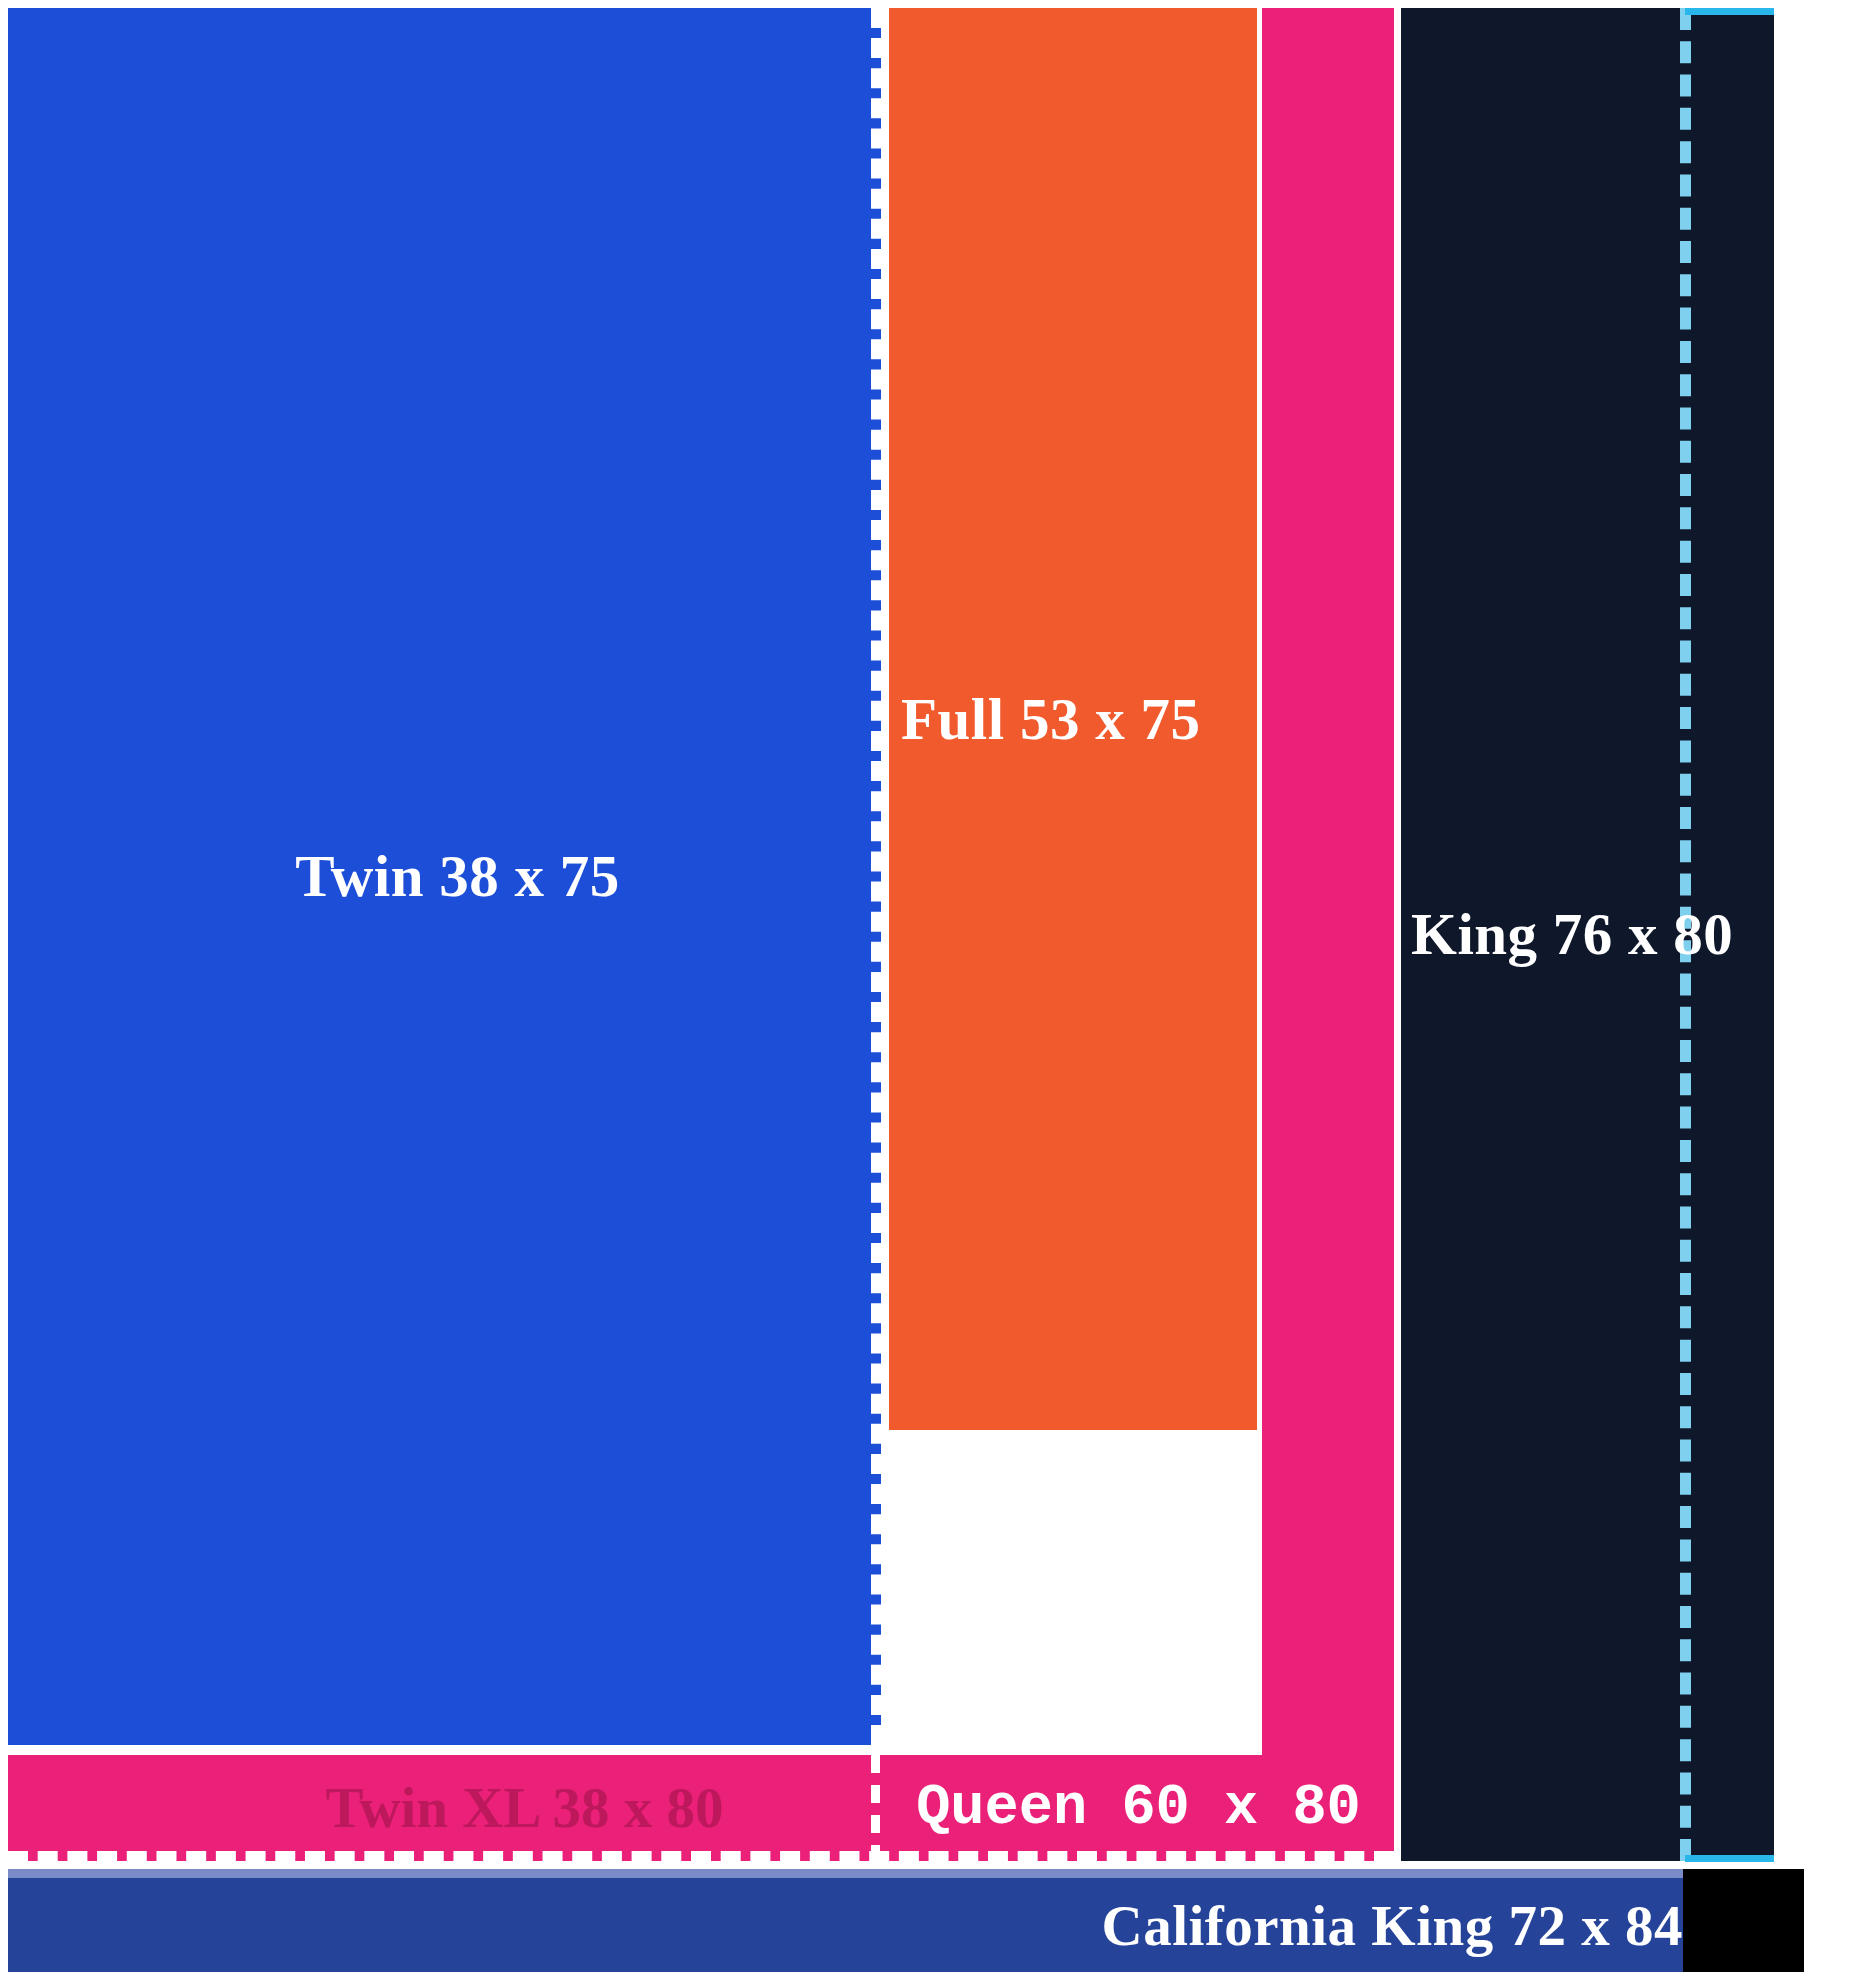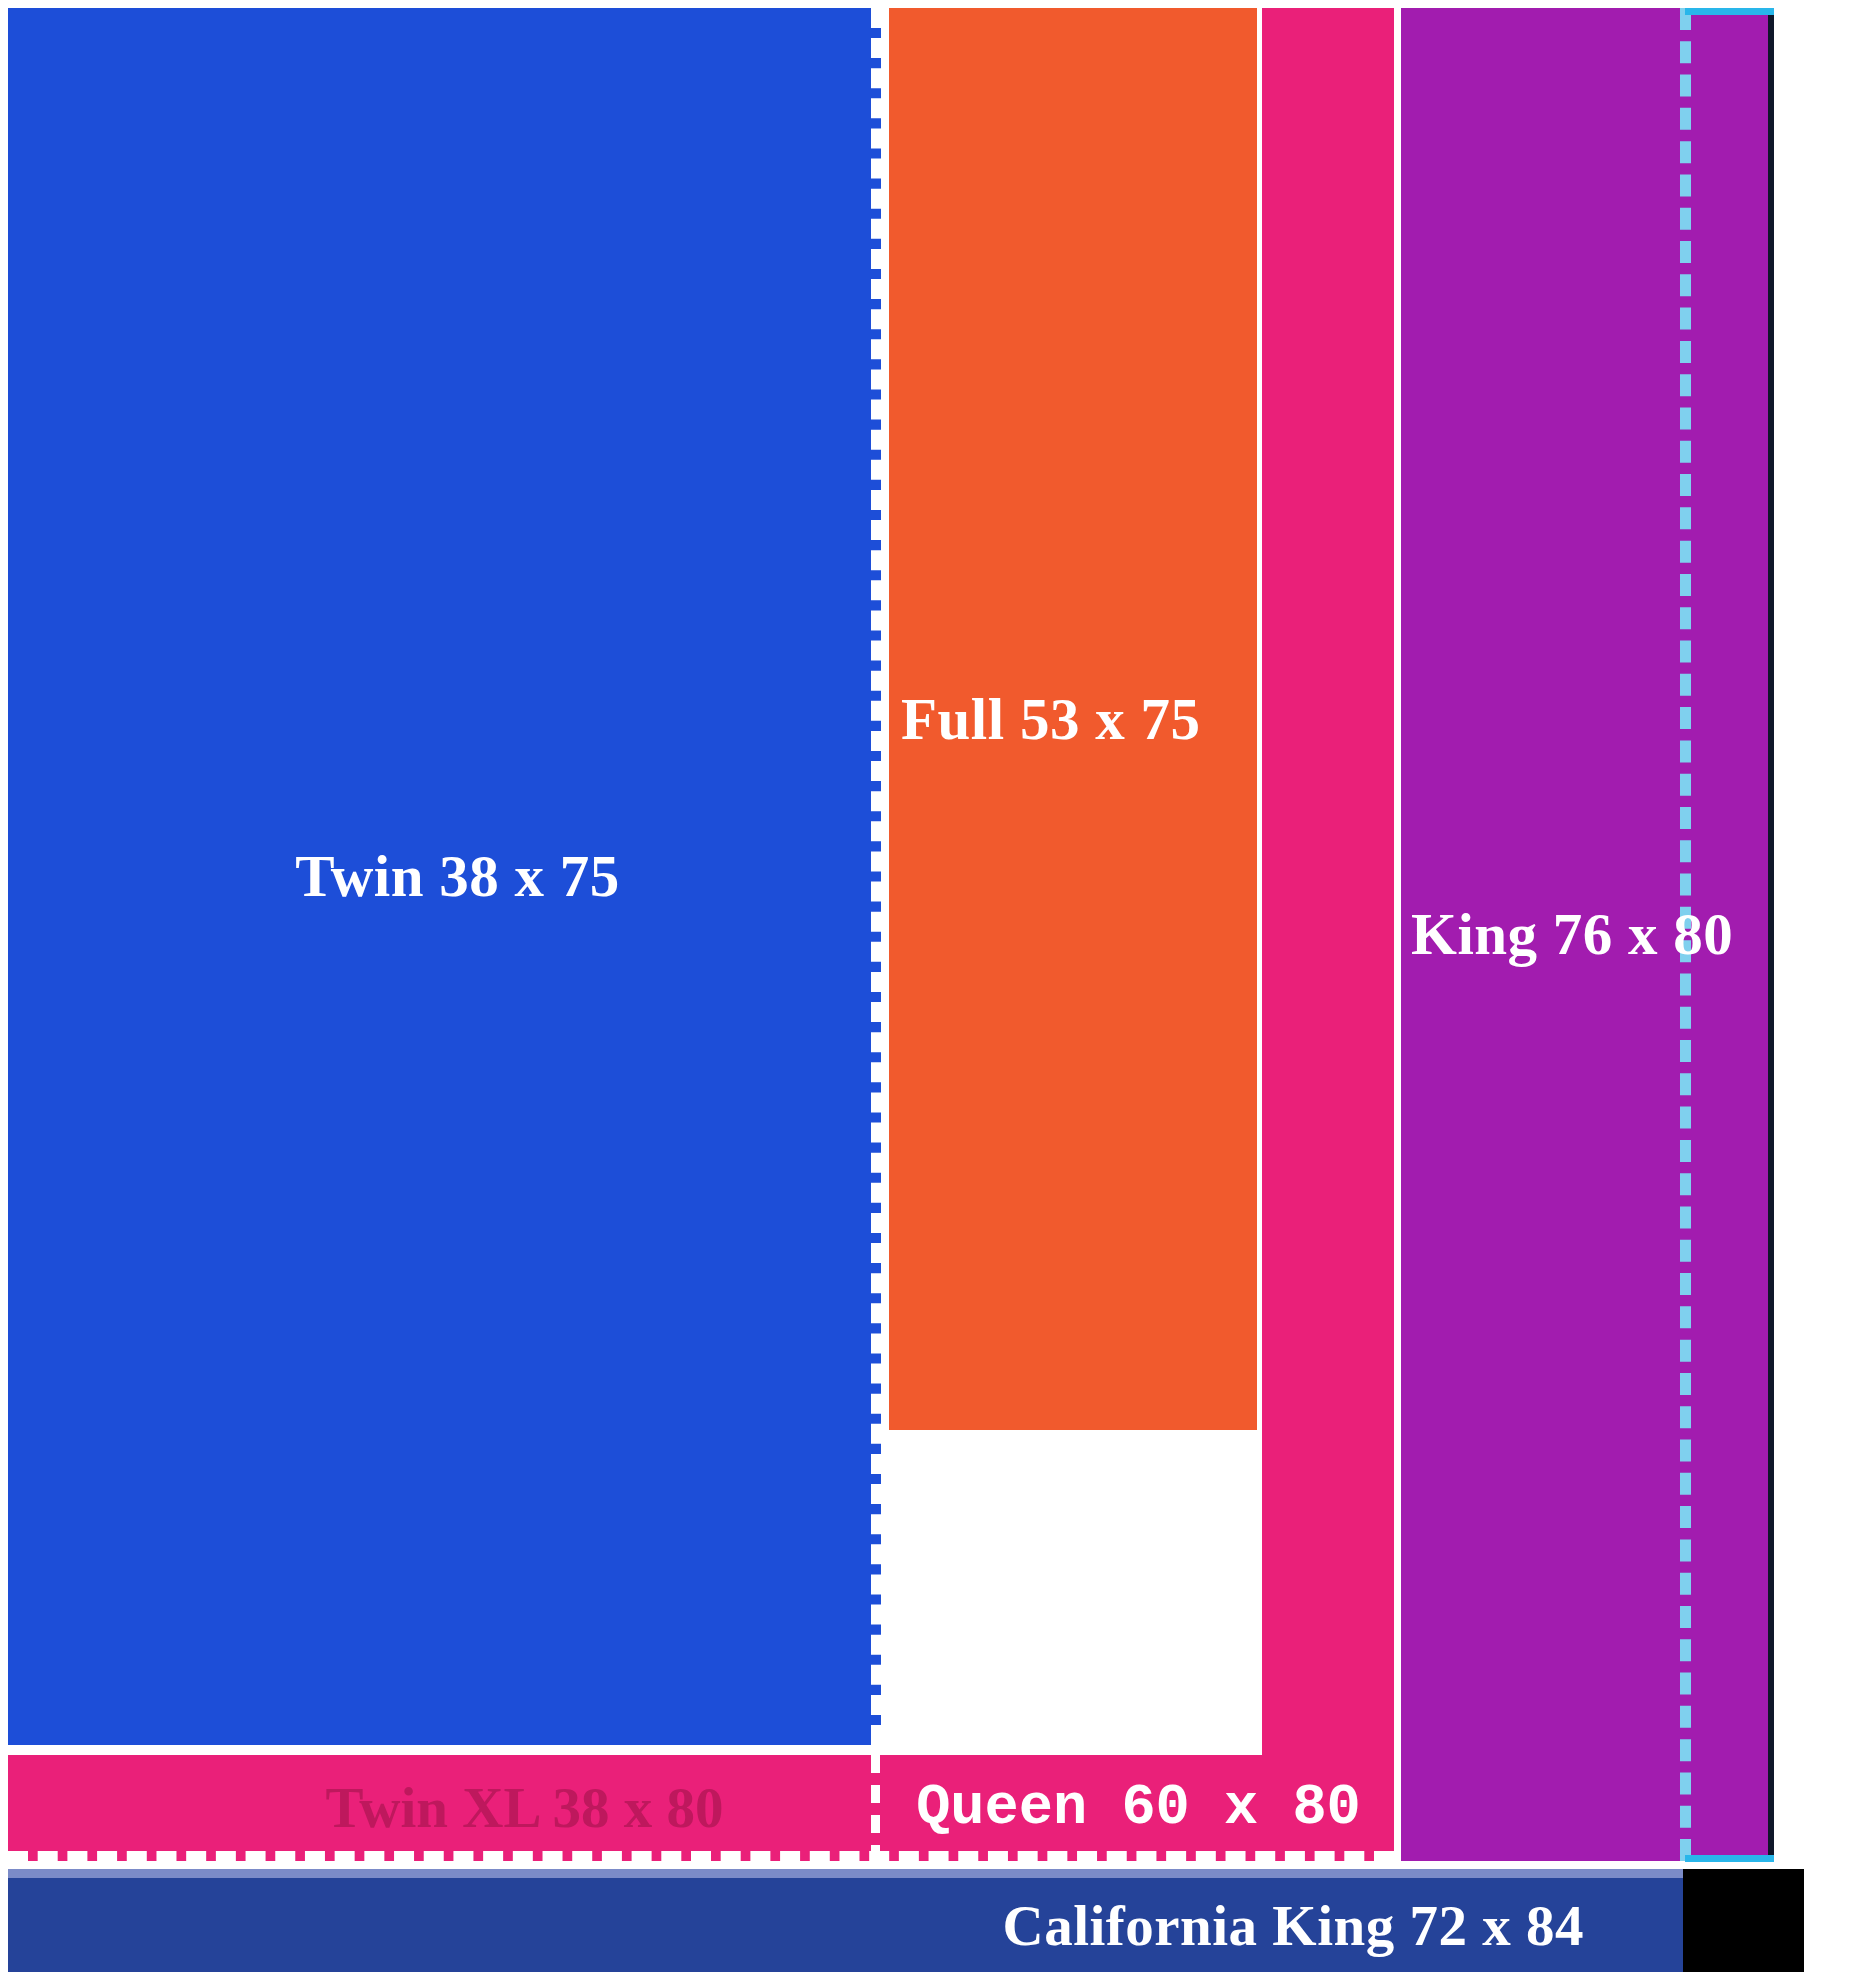--- a/index.html
+++ b/index.html
@@ -123,22 +123,22 @@
     height: 108px;
     border-left: 9px dashed #ffffff;
   }
 
   
   #king {
     left: 1401px;
     top: 8px;
     width: 373px;
     height: 1853px;
-    background: #a21caf;
-    border-right: 6px solid #0f172a;
+    background: #0f172a;
+    border-right: 8px solid #0f172a;
     justify-content: flex-start;
     padding-left: 10px;
   }
   #king .label { font-size: 59px; }
   #king-dash {
     position: absolute;
     left: 1680px;
     top: 8px;
     width: 0;
     height: 1853px;
@@ -167,21 +167,20 @@
 
   
   #calking {
     left: 8px;
     top: 1869px;
     width: 1675px;
     height: 103px;
     background: #254399;
     border-top: 9px solid #7b8bc8;
     justify-content: flex-end;
-    padding-right: 99px;
   }
   #calking .label { font-size: 57px; }
 
   
   .kingtext { position: relative; z-index: 8; }
 </style>
 </head>
 <body>
 
 <div id="stage">

